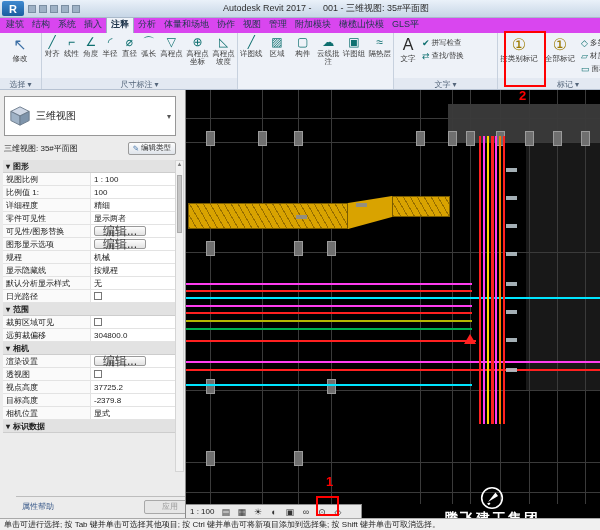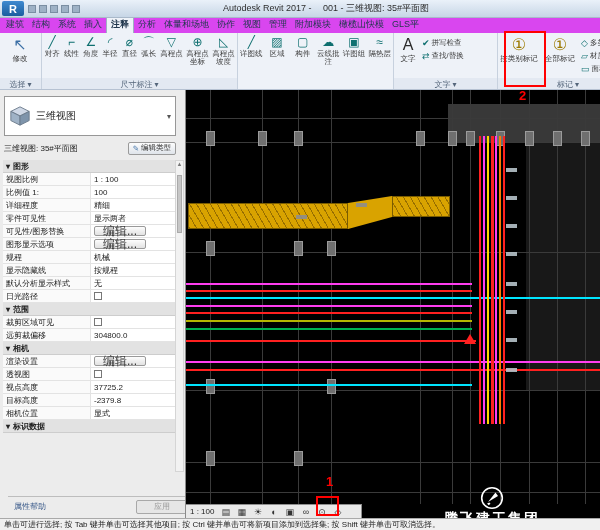--- a/index.html
+++ b/index.html
@@ -60,21 +60,21 @@
   .pv { flex:1; padding:1px 3px; color:#222; white-space:nowrap; overflow:hidden; display:flex; align-items:center; }
   .psec { height:13px; background:#e2e2e2; border-bottom:1px solid #cdcdcd; font-size:8px;
     font-weight:bold; color:#222; display:flex; align-items:center; gap:3px; padding-left:3px; }
   .editbtn { font-size:12px; height:10px; line-height:8px; border:1px solid #9a9a9a; border-radius:2px;
     background:linear-gradient(#fdfdfd,#e2e2e2); padding:0 8px; color:#333; }
   .cb { width:8px; height:8px; border:1px solid #777; background:#fff; display:inline-block; position:relative; }
   .cb.checked::after { content:"✓"; position:absolute; left:0; top:-2px; font-size:8px; color:#222; }
   .pscroll { position:absolute; right:1px; top:70px; width:9px; height:312px;
     background:#f2f2f2; border:1px solid #d5d5d5; font-size:6px; color:#777; text-align:center; }
   .pthumb { margin:8px 1px; height:58px; background:#c6c6c6; border:1px solid #aaa; }
-  .pbottom { position:absolute; left:8px; top:406px; width:186px; height:20px;
+  .pbottom { position:absolute; left:16px; top:406px; width:186px; height:20px;
     border-top:1px solid #bdbdbd; display:flex; align-items:center; justify-content:space-between; padding:0 6px; }
   .phelp { font-size:8px; color:#3a5a8a; }
   .applybtn { width:52px; height:14px; font-size:8px; color:#9a9a9a; background:#e6e6e6;
     border:1px solid #a8a8a8; border-radius:2px; }
 
   
   .canvas { position:absolute; left:186px; top:90px; width:414px; height:428px; background:#000; overflow:hidden; }
   .gv { position:absolute; top:0; height:414px; width:1px; background:#3a3a3a; }
   .gh { position:absolute; left:0; width:414px; height:1px; background:#3a3a3a; }
   .shade { position:absolute; }

